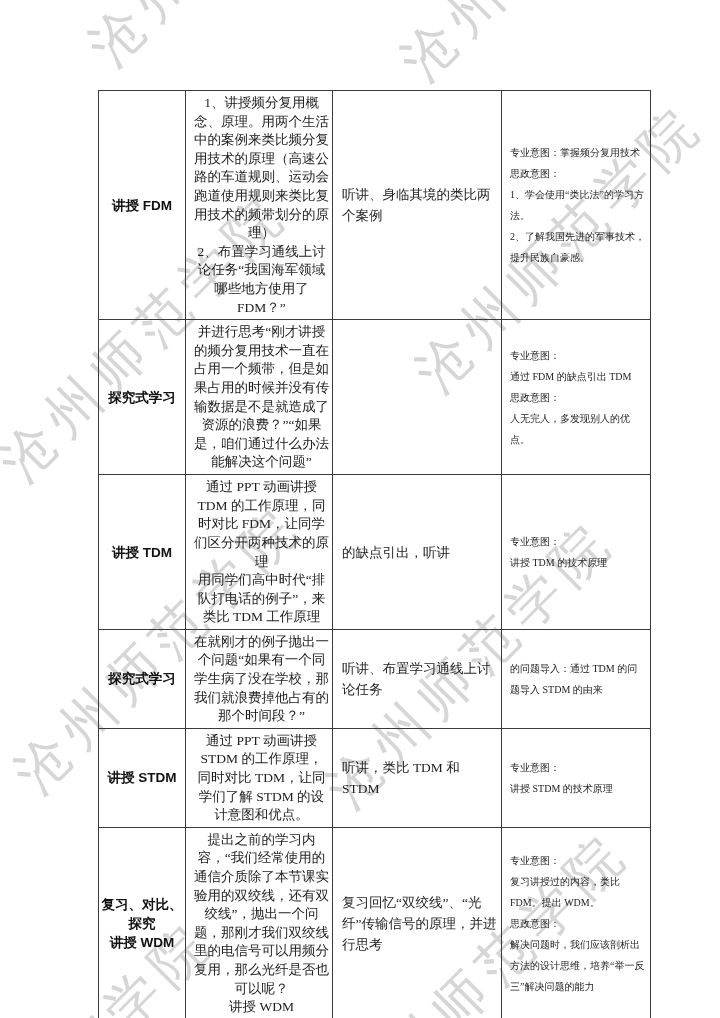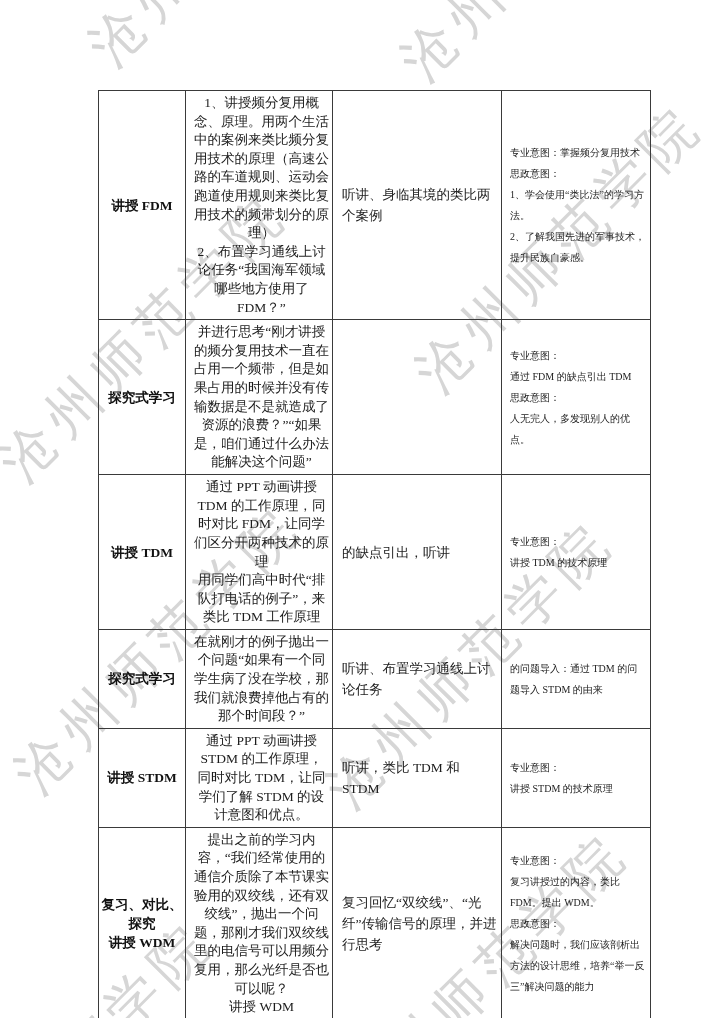--- a/index.html
+++ b/index.html
@@ -52,21 +52,21 @@
   .lesson-table td {
     border: 1.6px solid #3a3a3a;
     background: transparent;
     vertical-align: middle;
     white-space: pre-line;
     overflow: hidden;
   }
   td.c-activity {
     width: 87px;
     text-align: center;
-    font-family: Liberation Serif, serif;
+    font-family: Liberation Sans, sans-serif;
     font-weight: 700;
     font-size: 13.5px;
     line-height: 19px;
     color: #111;
     padding: 2px 2px;
   }
   td.c-content {
     width: 147px;
     font-size: 13.5px;
     line-height: 18.6px;

